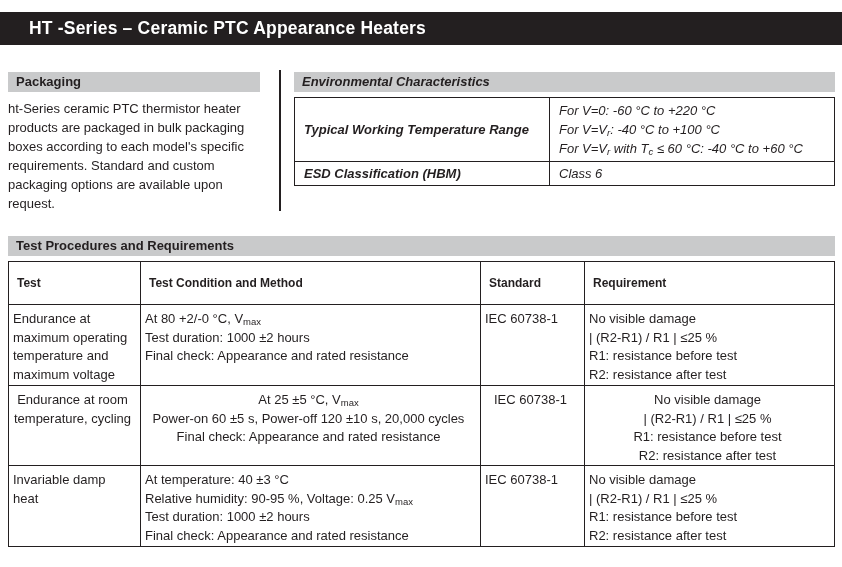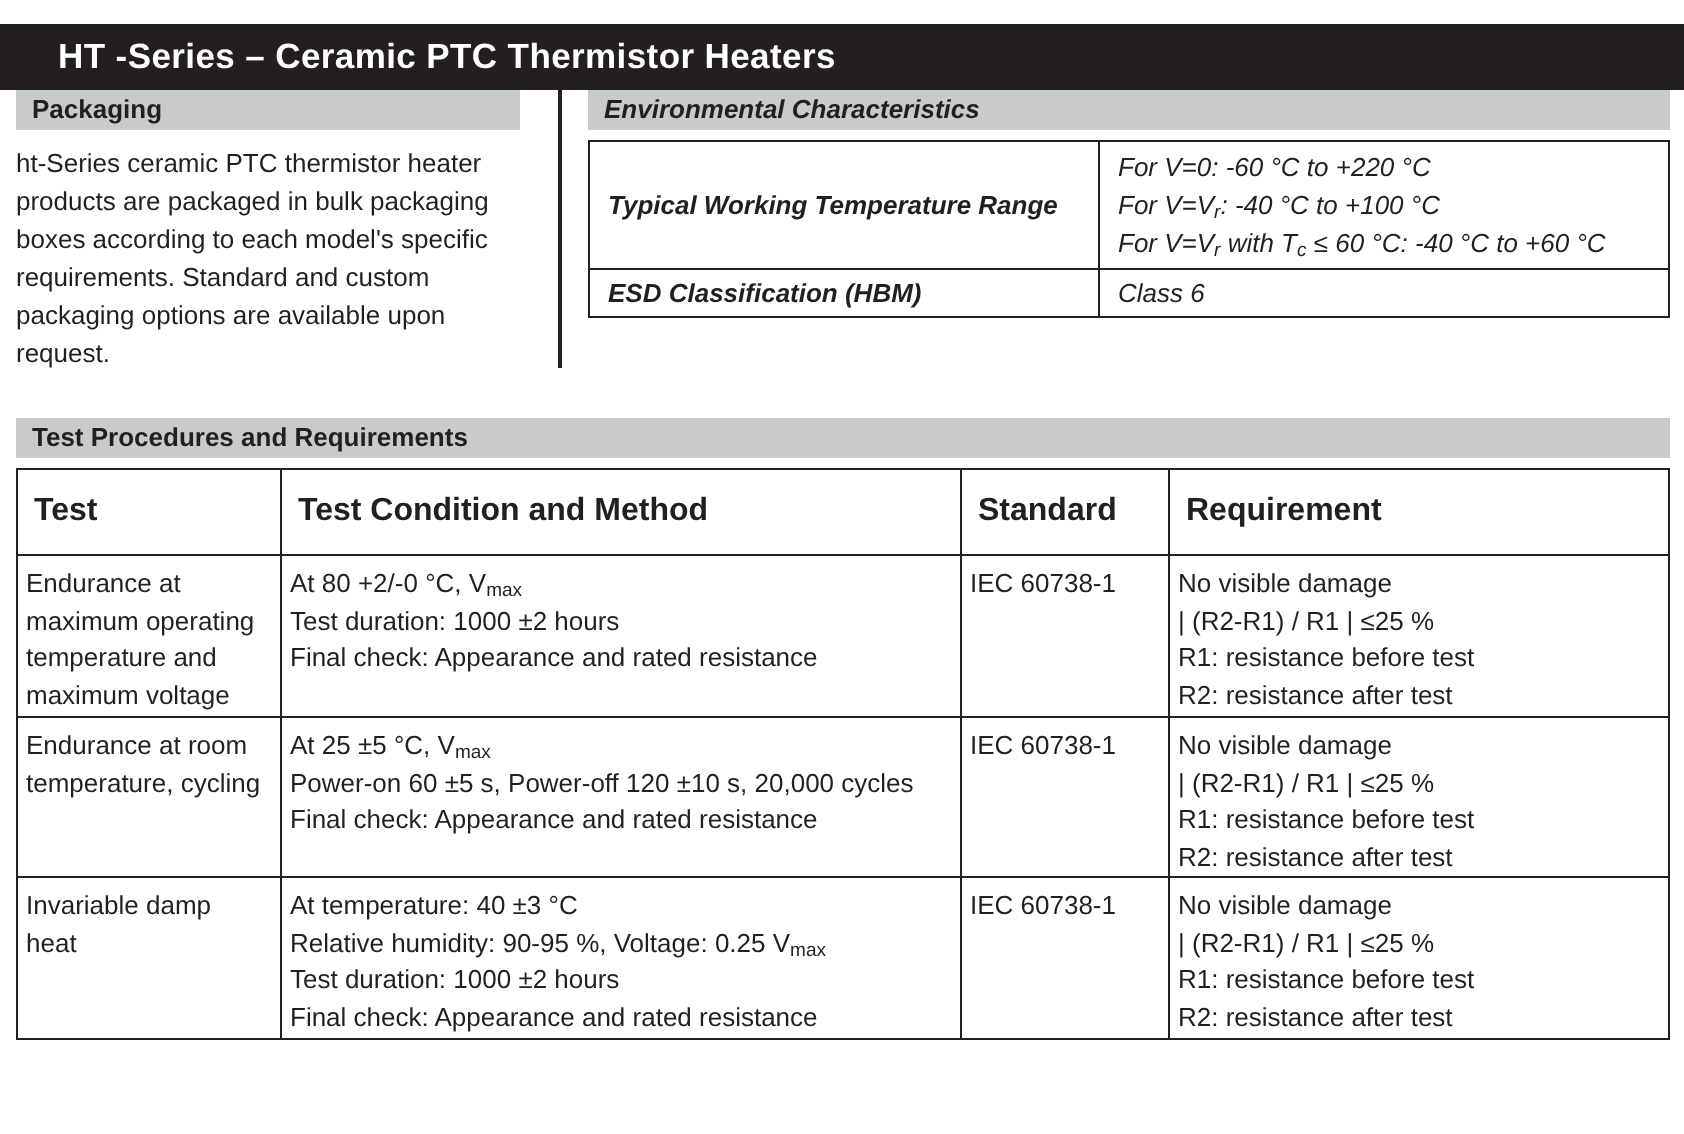--- a/index.html
+++ b/index.html
@@ -13,56 +13,56 @@
   body{font-family:"Liberation Sans","DejaVu Sans",sans-serif;color:var(--c-text);}
   .page{width:842px;height:567px;background:var(--c-bg);position:relative;overflow:hidden;}
 
   .title-bar{margin-top:12px;height:33px;background:var(--c-black);display:flex;align-items:center;padding-left:29px;}
   .title-bar h1{color:#fff;font-size:17.5px;font-weight:bold;letter-spacing:.2px;}
 
   .content{margin-left:8px;margin-right:7px;} 
 
   .section-bar{height:20px;background:var(--c-graybar);font-size:13px;font-weight:bold;line-height:20px;padding-left:8px;}
 
-  .two-col{display:flex;}
+  .two-col{display:flex;margin-top:27px;}
   .col-left{width:252px;flex:0 0 252px;}
   .col-left p{margin-top:7px;font-size:13px;line-height:19px;width:252px;}
   .gap1{flex:0 0 19px;}
   .v-divider{flex:0 0 2px;width:2px;background:var(--c-black);height:141px;margin-top:-2px;}
   .gap2{flex:0 0 13px;}
   .col-right{flex:1 1 auto;font-style:italic;}
 
   table{border-collapse:collapse;table-layout:fixed;}
   td,th{border:1.5px solid var(--c-black);font-size:13px;color:var(--c-text);}
 
   .env-table{width:100%;margin-top:5px;}
   .env-table td{padding:2px 9px;vertical-align:middle;}
   .env-table .env-label{font-weight:bold;}
   .env-table .line{line-height:19px;}
   .env-table tr:first-child td{padding-top:3px;padding-bottom:3px;}
   .env-table tr:nth-child(2) td,.env-table tr:nth-child(3) td{height:23px;}
 
   .tp-section{margin-top:23px;}
   .test-table{width:100%;margin-top:5px;}
-  .test-table th{font-size:16px;font-weight:bold;text-align:left;padding:0 8px;height:43px;vertical-align:middle;}
+  .test-table th{font-size:12px;font-weight:bold;text-align:left;padding:0 8px;height:43px;vertical-align:middle;}
   .test-table td{vertical-align:top;padding:5px 8px 0 4px;margin-top:12px;}
   .test-table .line{line-height:18.5px;}
   .test-table tbody tr:nth-child(2){height:81px;}
-  .test-table tbody tr:nth-child(3){height:77px;}
+  .test-table tbody tr:nth-child(3){height:77px;text-align:center;}
   .test-table tbody tr:nth-child(4){height:81px;}
 
   sub{font-size:9.5px;line-height:0;vertical-align:-2px;}
 </style>
 </head>
 <body>
 
 <div class="page">
 
   <header class="title-bar">
-    <h1>HT -Series – Ceramic PTC Thermistor Heaters</h1>
+    <h1>HT -Series – Ceramic PTC Appearance Heaters</h1>
   </header>
 
   <div class="content">
 
     <div class="two-col">
 
       <section class="col-left">
         <div class="section-bar">Packaging</div>
         <p>ht-Series ceramic PTC thermistor heater products are packaged in bulk packaging boxes according to each model's specific requirements. Standard and custom packaging options are available upon request.</p>
       </section>

